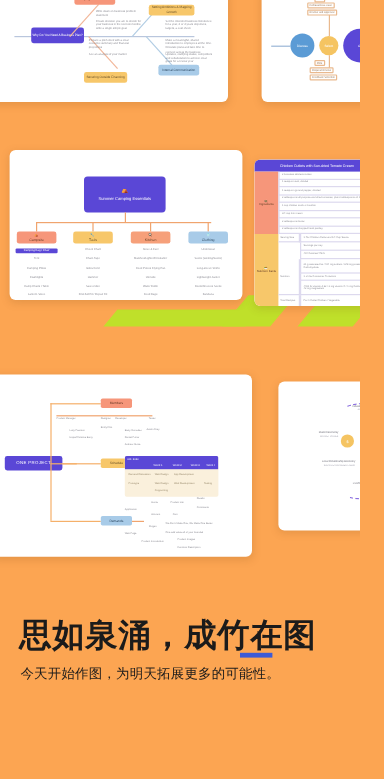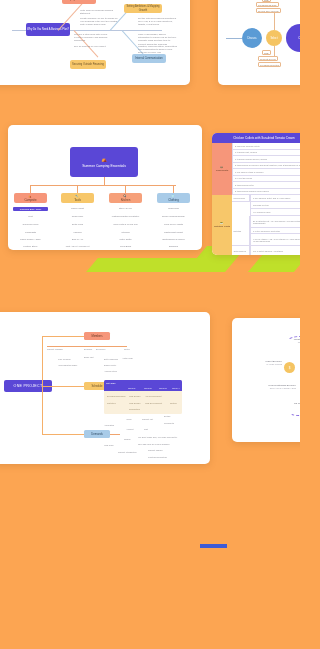--- a/index.html
+++ b/index.html
@@ -339,16 +339,18 @@
       <div class="ec-lbl" style="left:54px;top:20px;width:34px;text-align:center;">
         <div>Industrial Economy</div>
         <div class="ec-sub">JOBS    CASH</div>
       </div>
       <div class="ec-lbl" style="left:62px;top:84px;width:34px;">CO-PRODUCTION/GIVE</div>
     </div>
   </div>
 
   <div class="hero">
 
+    <div class="headline">思如泉涌，成竹在图</div>
+    <div class="subline">今天开始作图，为明天拓展更多的可能性。</div>
   </div>
   <div class="underline"></div>
 
 </div>
 
 </body></html>

